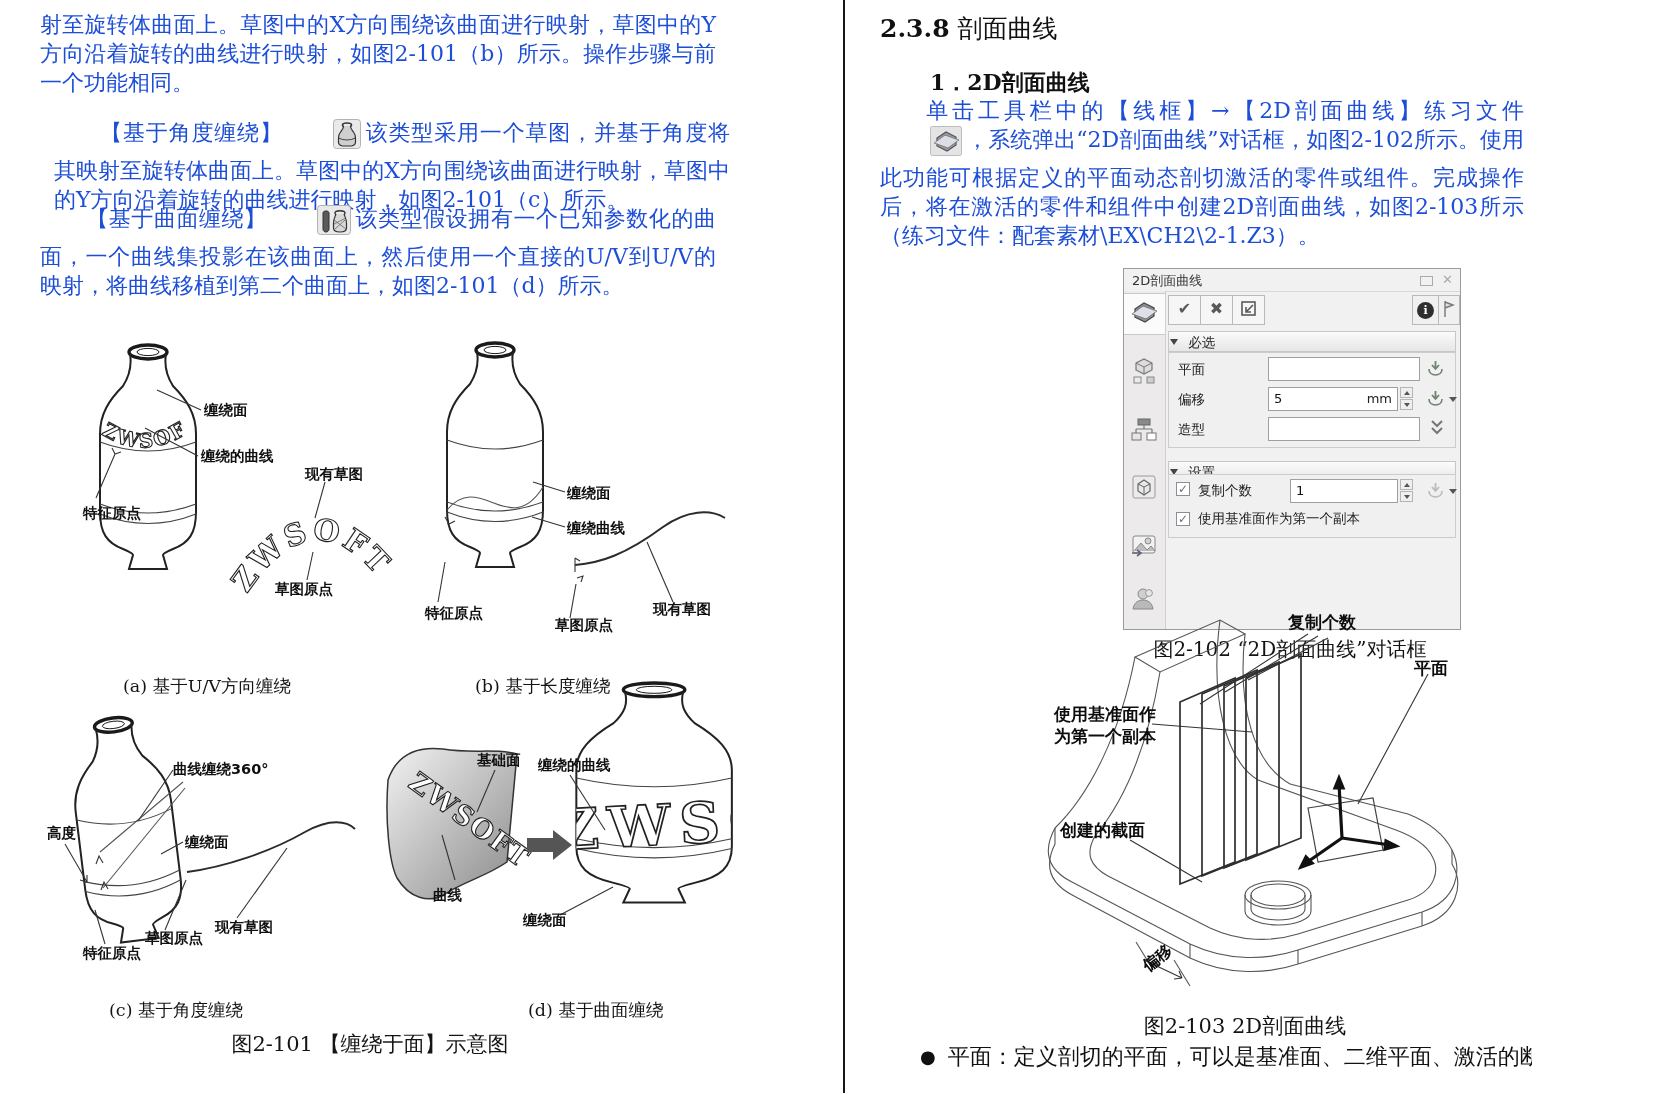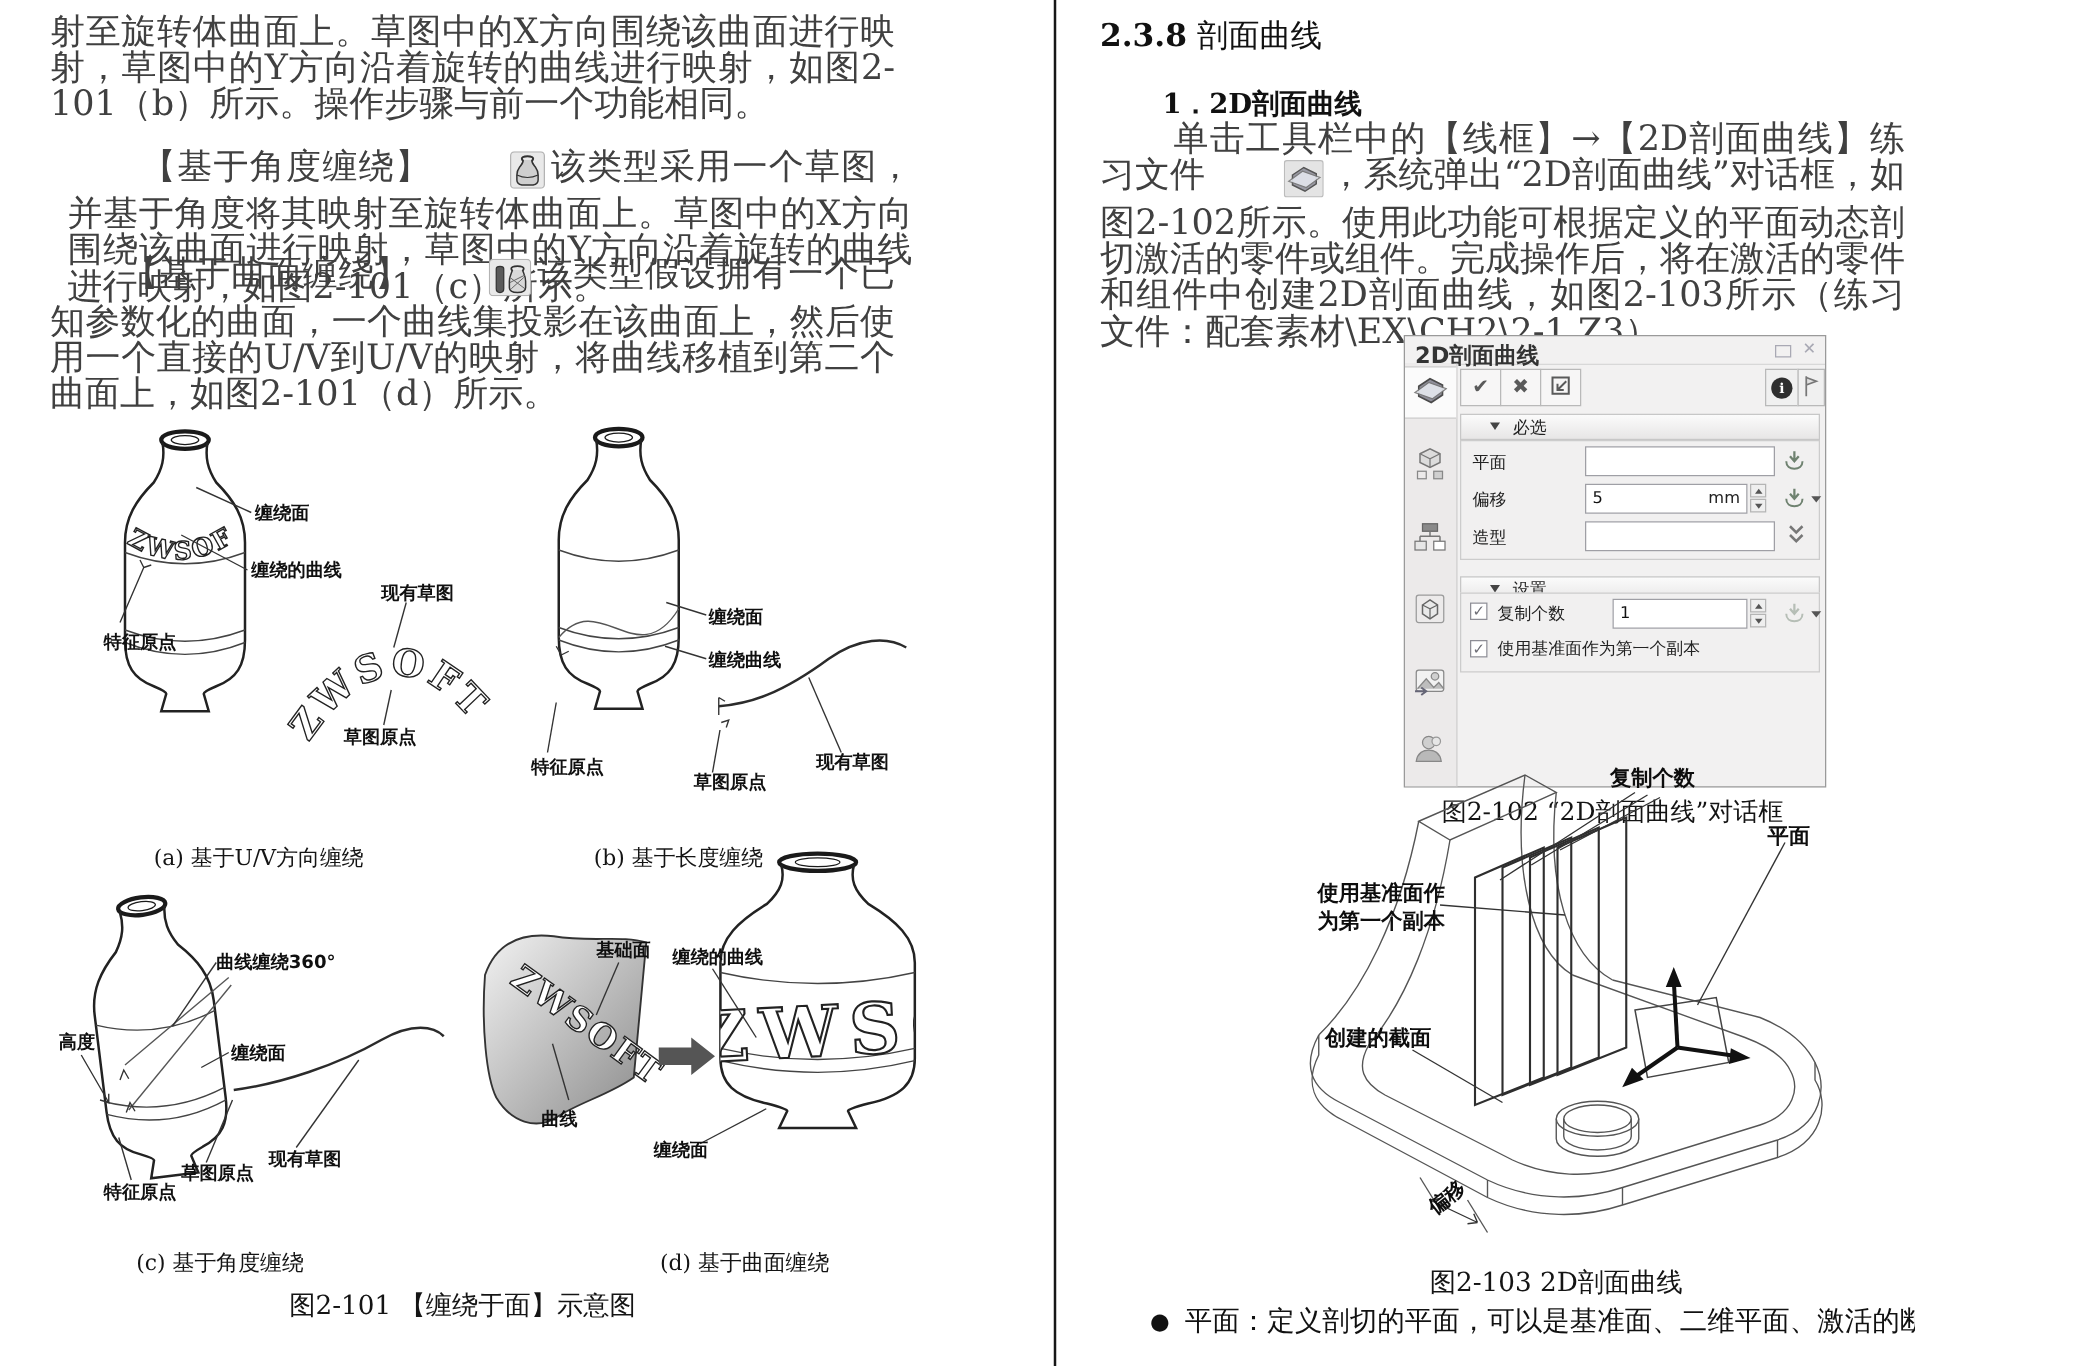--- a/index.html
+++ b/index.html
@@ -1,20 +1,20 @@
 <!DOCTYPE html>
 <html><head>
 <meta charset="utf-8">
 <style>
   html,body{margin:0;padding:0;}
   body{width:1680px;height:1093px;position:relative;background:#ffffff;overflow:hidden;
        font-family:"DejaVu Serif",serif;color:#111;}
   .abs{position:absolute;}
   
-  .para{font-size:28px;line-height:29px;text-align:justify;color:#404040;}
+  .para{font-size:22px;line-height:29px;text-align:justify;color:#1d4ed8;}
   .indent{text-indent:2.1em;}
   .inline-ic{display:inline-block;vertical-align:-9px;margin:0 4px;}
   .col-divider{position:absolute;left:843px;top:0;width:2px;height:1093px;background:#161616;}
   .caption{font-size:21px;text-align:center;color:#141414;}
   .h-num{font-weight:bold;}
   .r-head{font-size:25px;}
   .r-sub{font-size:22px;font-weight:bold;}
   .bullet-line{font-size:22px;white-space:nowrap;overflow:hidden;text-align:center;}
   .bullet-dot{display:inline-block;margin-right:12px;font-size:18px;vertical-align:1px;}
   
@@ -22,31 +22,31 @@
   .figlbl{font-size:14.5px;font-weight:bold;fill:#101010;}
   .subcap{font-family:"DejaVu Serif",serif;font-size:17.5px;fill:#141414;font-weight:normal;}
   .brandArc{font-family:"DejaVu Serif",serif;font-weight:bold;fill:#ffffff;stroke:#222;stroke-width:1.1px;}
   .lead{stroke:#333;stroke-width:1.1;fill:none;}
   .draw{stroke:#2b2b2b;stroke-width:2;fill:none;}
   .thin{stroke:#555;stroke-width:1.1;fill:none;}
   
   .dlg{position:absolute;left:1123px;top:268px;width:336px;height:360px;background:#f2f1f1;
        border:1px solid #9a9a9a;font-family:"DejaVu Sans",sans-serif;font-size:13.5px;color:#222;}
   .dlg-tb{position:absolute;left:0;top:0;right:0;height:22px;border-bottom:1px solid #d8d8d8;}
-  .dlg-title{position:absolute;left:8px;top:3px;font-size:18px;color:#333;font-weight:bold;}
+  .dlg-title{position:absolute;left:8px;top:3px;font-size:13px;color:#333;}
   .tb-restore{position:absolute;right:27px;top:7px;width:11px;height:8px;border:1.5px solid #a9a9b4;}
   .tb-close{position:absolute;right:7px;top:3px;color:#a9a9b4;font-size:13px;font-weight:bold;}
   .dlg-strip{position:absolute;left:0;top:22px;bottom:0;width:41px;background:#eceaea;border-right:1px solid #cfcfcf;}
   .strip-active{position:absolute;left:0;top:2px;width:41px;height:40px;background:#fbfbfb;border-top:1px solid #c9c9c9;border-bottom:1px solid #c9c9c9;}
   .strip-ic{position:absolute;left:6px;}
   .dlg-main{position:absolute;left:42px;top:22px;right:0;bottom:0;}
   .tbtn{position:absolute;top:4px;width:31px;height:28px;background:#f7f6f6;border:1px solid #b9b9b9;
         text-align:center;line-height:26px;font-size:16px;color:#5a5a5a;font-weight:bold;}
   .grp-hdr{position:absolute;left:2px;width:288px;height:21px;border:1px solid #c7c7c7;
-           background:linear-gradient(#fbfbfb,#e7e6e6);line-height:20px;box-sizing:border-box;padding-left:23px;color:#222;}
+           background:linear-gradient(#fbfbfb,#e7e6e6);line-height:20px;box-sizing:border-box;padding-left:1px;color:#222;}
   .tri-dn{display:inline-block;width:0;height:0;border-left:4.5px solid transparent;border-right:4.5px solid transparent;
           border-top:6px solid #444;margin-right:6px;vertical-align:2px;}
   .grp-box{position:absolute;left:2px;width:288px;border:1px solid #cccccc;background:#f1f0f0;box-sizing:border-box;}
   .flbl{position:absolute;color:#222;}
   .fld{position:absolute;height:24px;background:#fff;border:1px solid #9f9fa5;box-sizing:border-box;
        font-size:13px;line-height:22px;padding-left:5px;color:#111;}
   .funit{position:absolute;right:5px;top:0;line-height:22px;color:#222;}
   .spin{position:absolute;width:13px;height:24px;}
   .spin>div{position:absolute;left:0;width:13px;height:11px;background:#efefef;border:1px solid #b5b5b5;box-sizing:border-box;}
   .spin .up{top:0;} .spin .dn{top:12px;}

